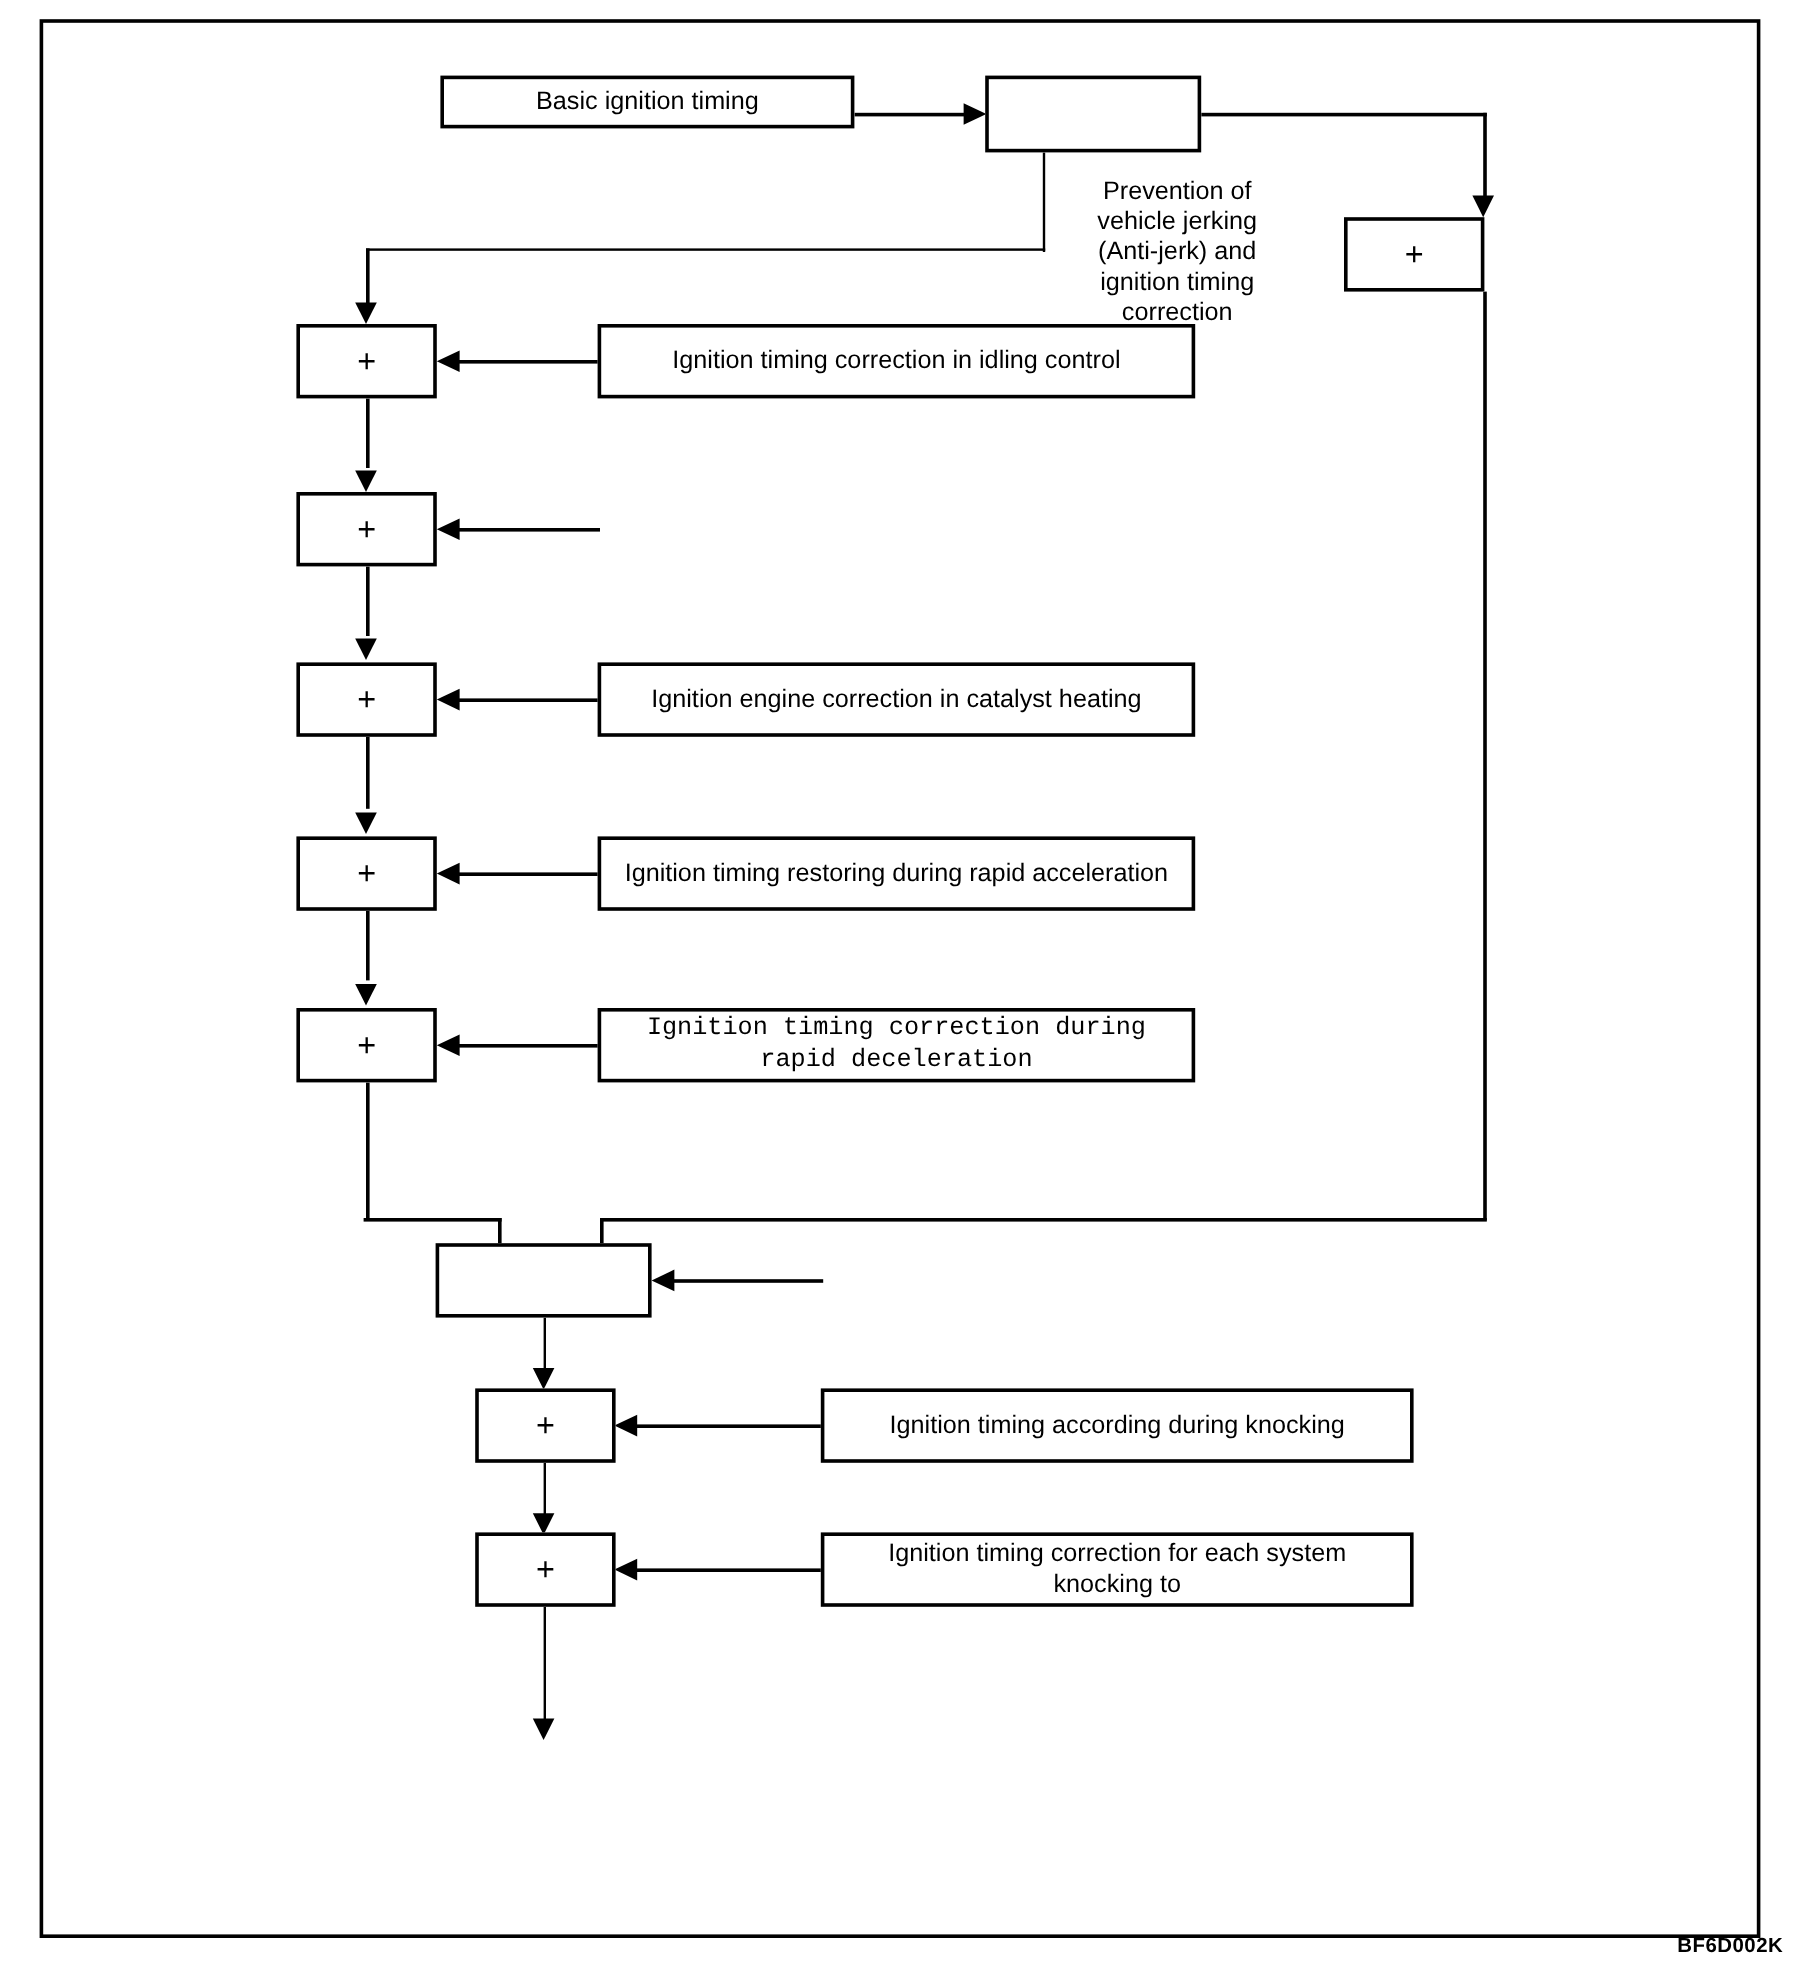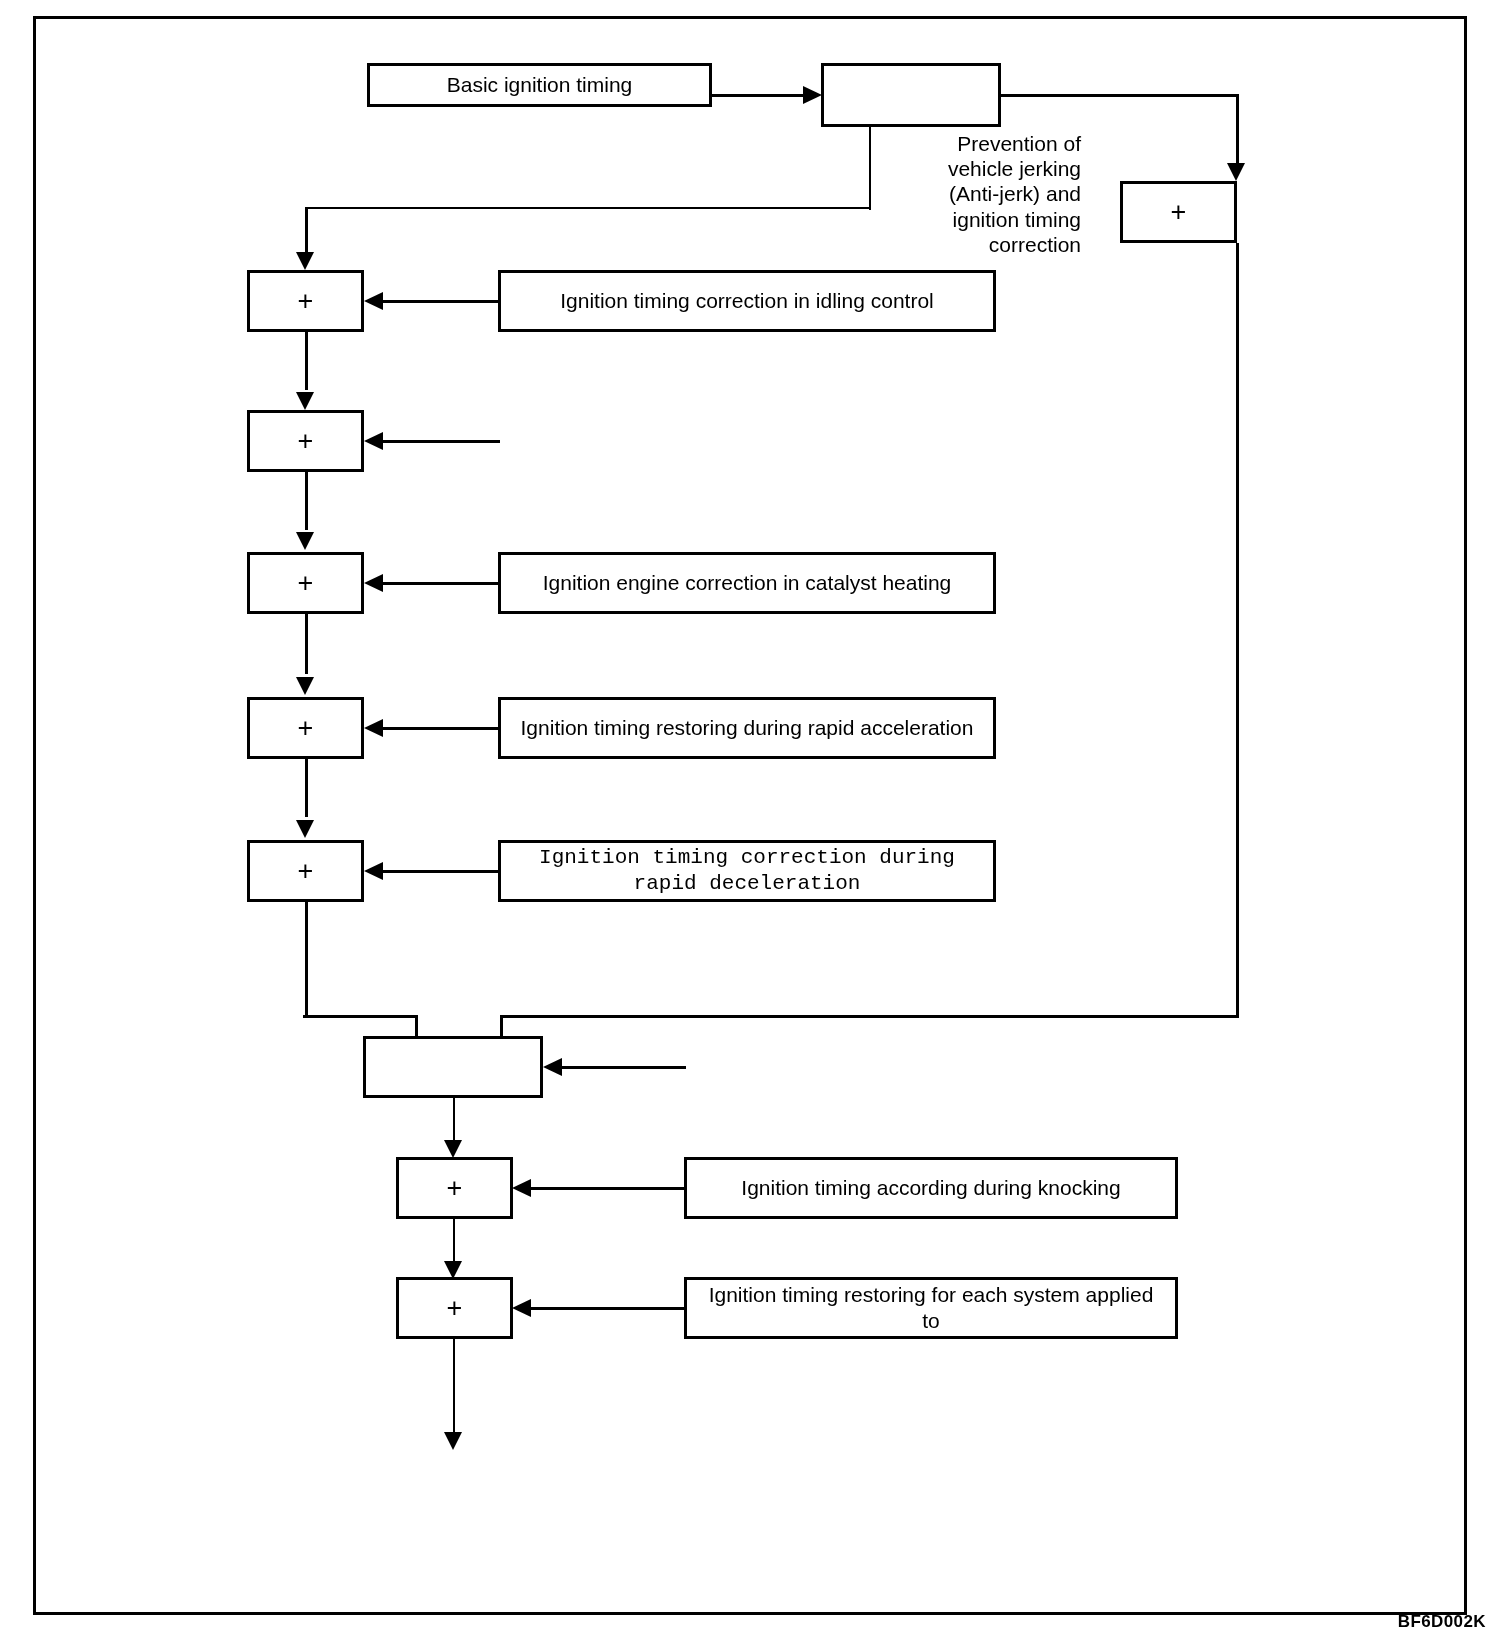--- a/index.html
+++ b/index.html
@@ -49,23 +49,24 @@
     font-weight: 400;
     padding: 0;
   }
   .box.blank { padding: 0; }
 
   
   .caption {
     position: absolute;
     font-size: 21px;
     line-height: 1.2;
-    text-align: right;
+    text-align: center;
     white-space: pre-line;
     z-index: 4;
+    margin-top: 16px;
   }
 
   
   .hline {
     position: absolute;
     height: 0;
     border-top: 3px solid #000;
     z-index: 1;
   }
   .hline.thin { border-top-width: 2px; }
@@ -208,21 +209,21 @@
 
   <div class="box" style="left:684px; top:1157px; width:494px; height:62px;">Ignition timing according during knocking</div>
   <div class="hline" style="left:530px; top:1187px; width:156px;"></div>
   <div class="arrow-left" style="left:512px; top:1179px;"></div>
 
   <div class="vline thin" style="left:453px; top:1219px; height:56px;"></div>
   <div class="arrow-down" style="left:444px; top:1261px;"></div>
 
   <div class="box plus" style="left:396px; top:1277px; width:117px; height:62px;">+</div>
 
-  <div class="box" style="left:684px; top:1277px; width:494px; height:62px;">Ignition timing restoring for each system applied to</div>
+  <div class="box" style="left:684px; top:1277px; width:494px; height:62px;">Ignition timing correction for each system knocking to</div>
   <div class="hline" style="left:530px; top:1307px; width:156px;"></div>
   <div class="arrow-left" style="left:512px; top:1299px;"></div>
 
   <div class="vline thin" style="left:453px; top:1339px; height:100px;"></div>
   <div class="arrow-down" style="left:444px; top:1432px;"></div>
 
 
   <div class="watermark">BF6D002K</div>
 
 </div>

